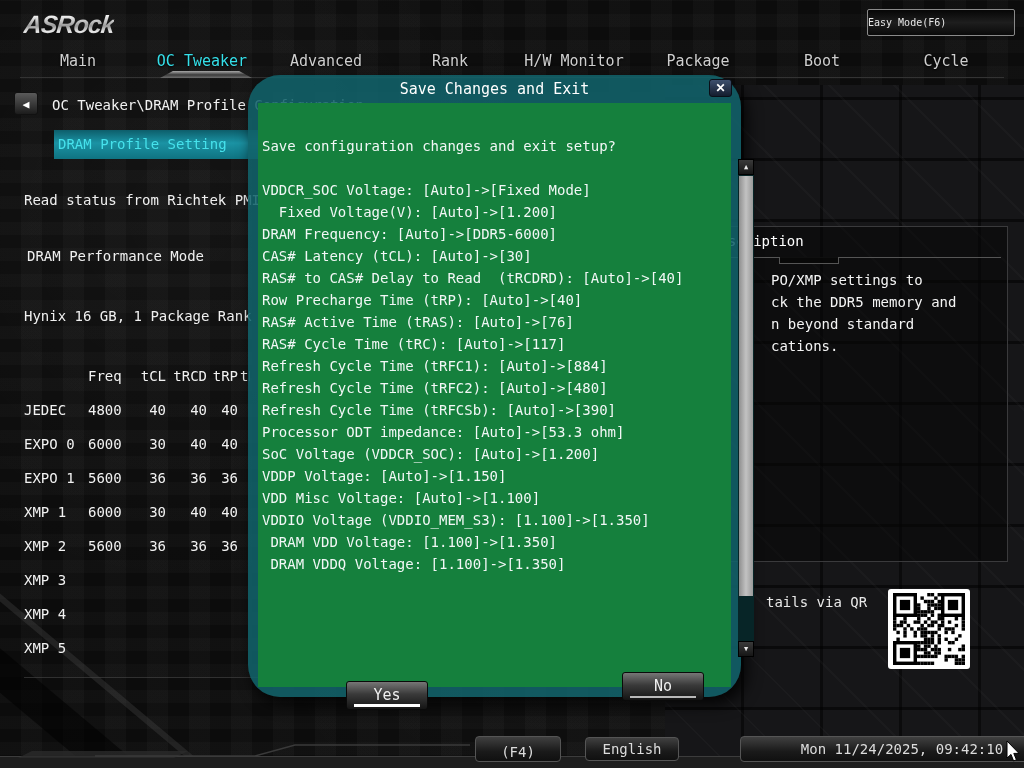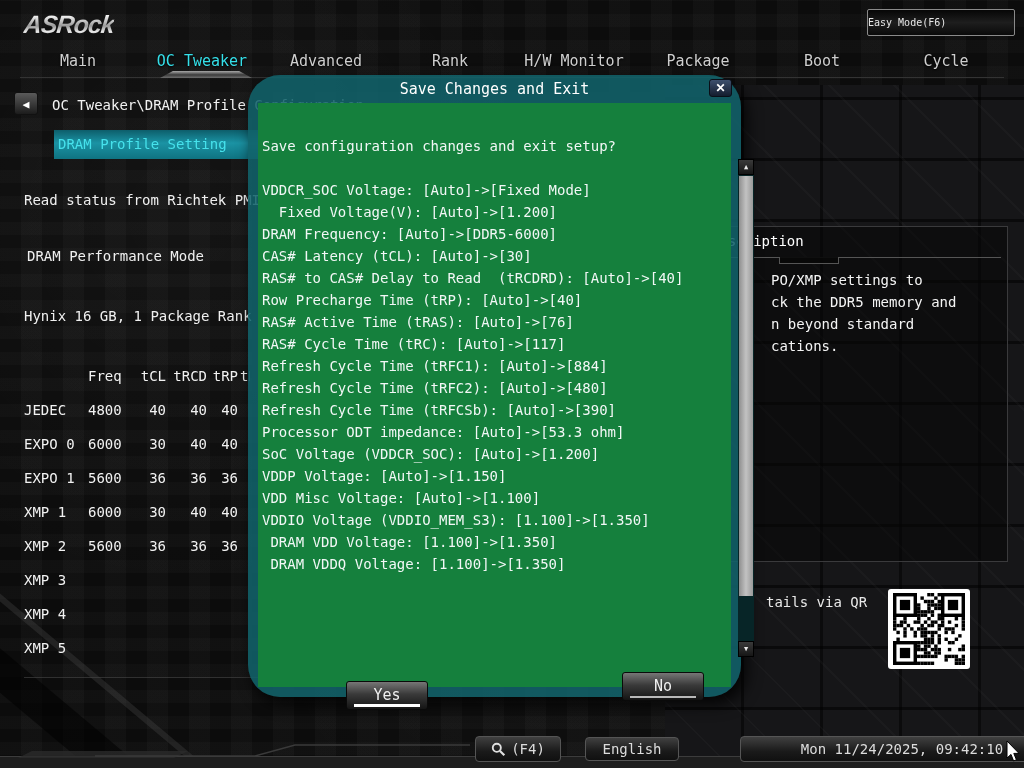--- a/index.html
+++ b/index.html
@@ -111,21 +111,21 @@
     line-height:14px;cursor:pointer;}
   .sb-up{top:0;}
   .sb-down{bottom:0;}
   .sb-thumb{position:absolute;left:1px;top:17px;width:14px;height:420px;cursor:grab;
     background:linear-gradient(90deg,#8f8f8f,#c2c2c2 50%,#9a9a9a);}
 
   
   .bb-btn{border-radius:4px;background:linear-gradient(180deg,#404040,#1a1a1a 60%,#101010);
     border:1px solid #555;box-sizing:border-box;color:#dcdcdc;text-align:center;cursor:pointer;}
   .search-btn{left:475px;top:736px;width:86px;height:26px;line-height:24px;font-size:14px;
-    display:flex;align-items:center;justify-content:center;gap:5px;}
+    display:flex;align-items:center;justify-content:center;gap:5px;flex-direction:column;}
   .lang-btn{left:585px;top:737px;width:94px;height:24px;line-height:22px;font-size:14px;}
   .datetime-btn{left:702px;top:736px;width:324px;height:26px;line-height:24px;font-size:14px;margin-left:38px;}
 
   .cursor{left:1006px;top:741px;width:16px;height:22px;z-index:99;}
 </style>
 </head>
 <body>
 
 <div class="bg-camo"></div>
 <div class="bg-metal"></div>

